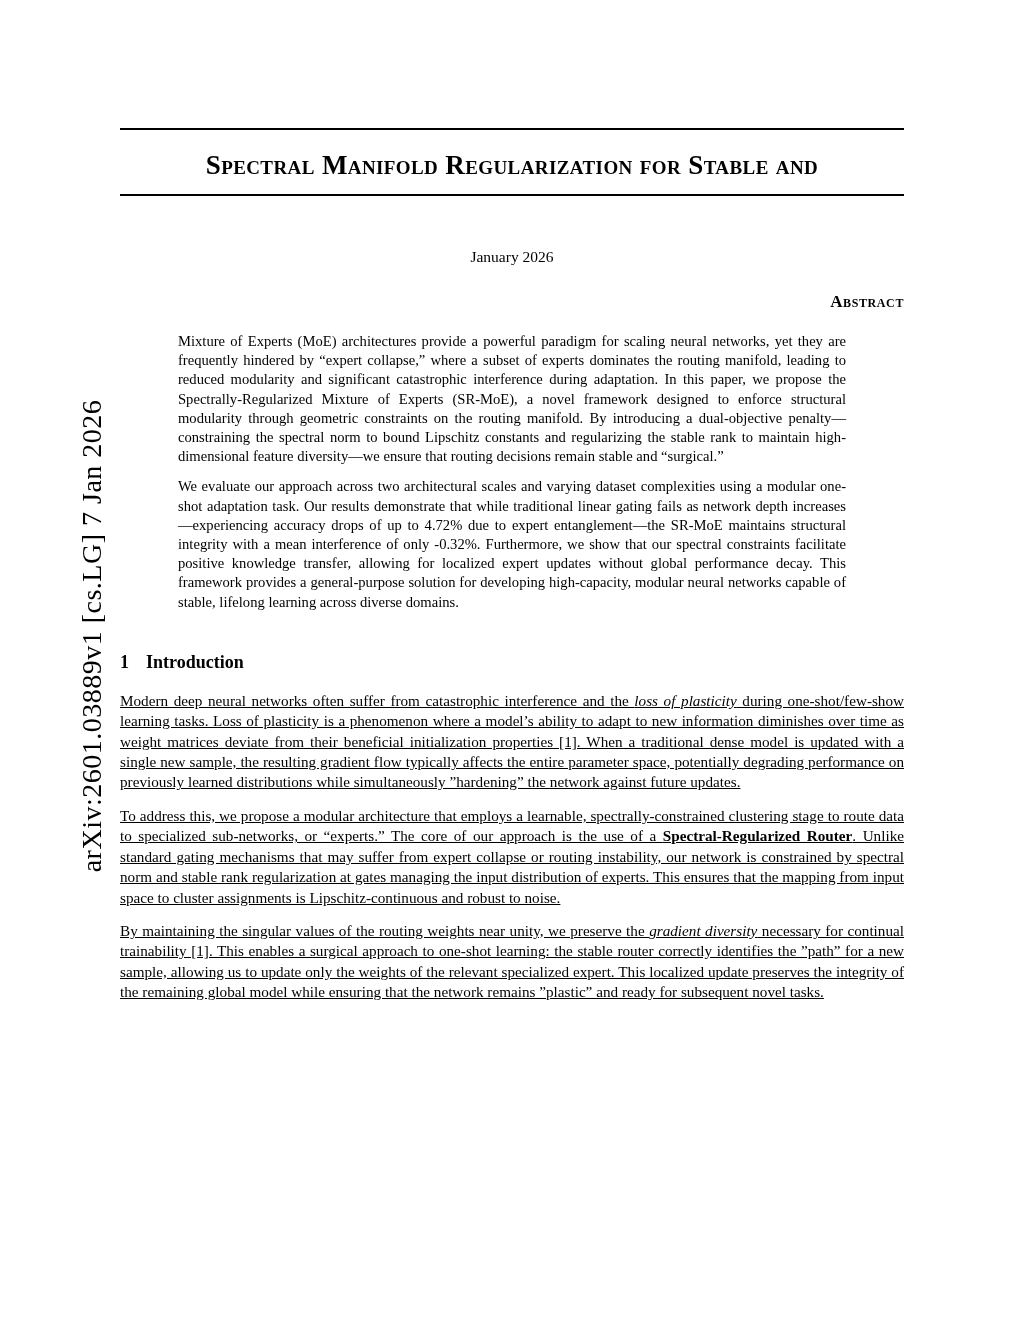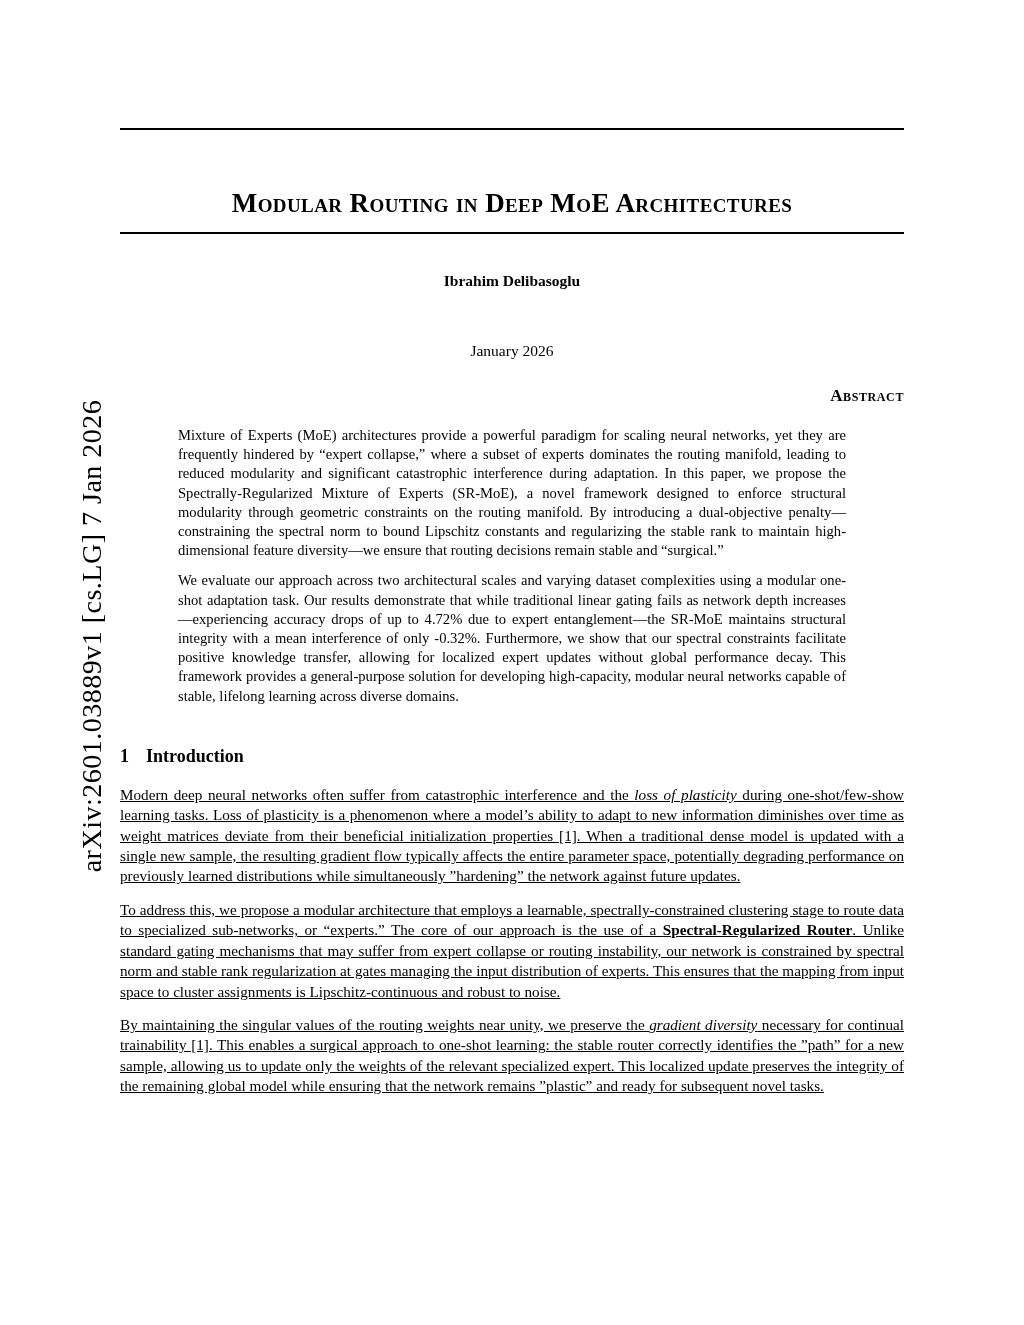--- a/index.html
+++ b/index.html
@@ -118,28 +118,26 @@
 </head>
 <body>
 
 <div class="arxiv-stamp">arXiv:2601.03889v1  [cs.LG]  7 Jan 2026</div>
 
 <div class="page">
 
   <div class="rule top"></div>
 
   <h1 class="title">
-    <br>
-    <span>Modular Routing in Deep MoE Architectures</span>
+    <span>Spectral Manifold Regularization for Stable and</span><br>
   </h1>
 
   <div class="rule bottom"></div>
 
 
-  <div class="author">Ibrahim Delibasoglu</div>
 
   <div class="date">January 2026</div>
 
   <div class="abstract-head">Abstract</div>
 
   <div class="abstract-body">
     <p>Mixture of Experts (MoE) architectures provide a powerful paradigm for scaling neural networks, yet they are frequently hindered by “expert collapse,” where a subset of experts dominates the routing manifold, leading to reduced modularity and significant catastrophic interference during adaptation. In this paper, we propose the Spectrally-Regularized Mixture of Experts (SR-MoE), a novel framework designed to enforce structural modularity through geometric constraints on the routing manifold. By introducing a dual-objective penalty—constraining the spectral norm to bound Lipschitz constants and regularizing the stable rank to maintain high-dimensional feature diversity—we ensure that routing decisions remain stable and “surgical.”</p>
     <p>We evaluate our approach across two architectural scales and varying dataset complexities using a modular one-shot adaptation task. Our results demonstrate that while traditional linear gating fails as network depth increases—experiencing accuracy drops of up to 4.72% due to expert entanglement—the SR-MoE maintains structural integrity with a mean interference of only -0.32%. Furthermore, we show that our spectral constraints facilitate positive knowledge transfer, allowing for localized expert updates without global performance decay. This framework provides a general-purpose solution for developing high-capacity, modular neural networks capable of stable, lifelong learning across diverse domains.</p>
   </div>
 

